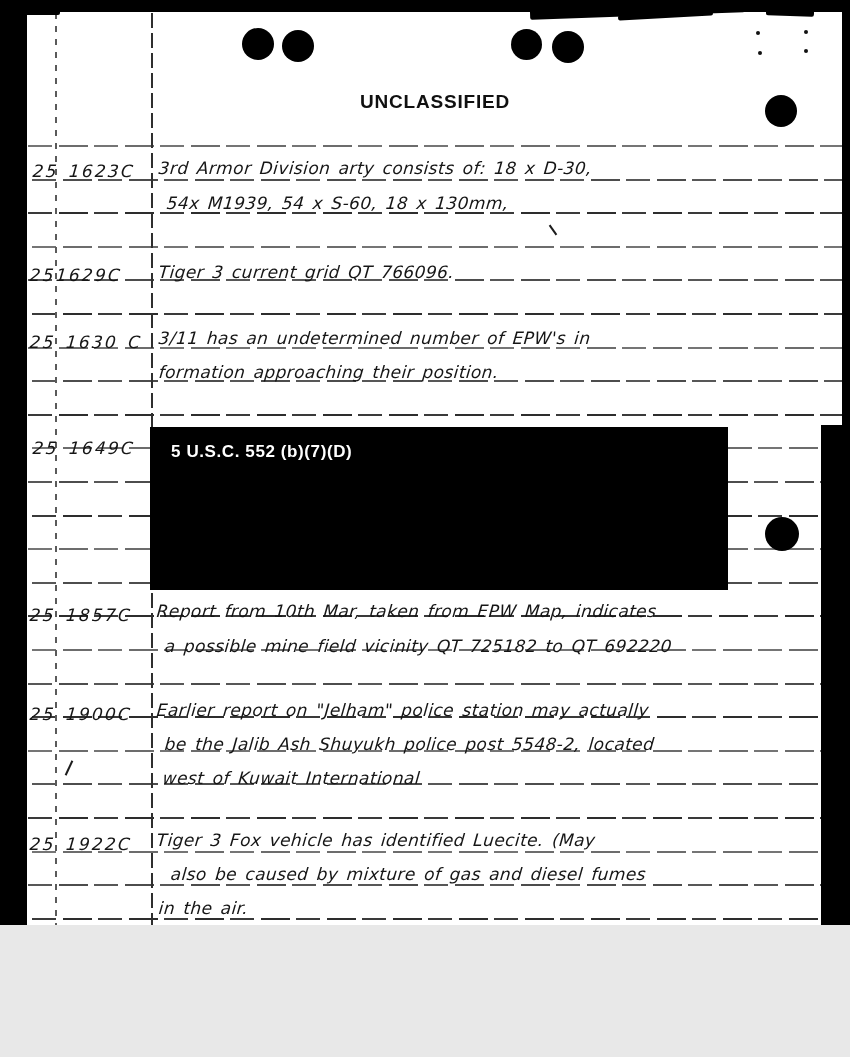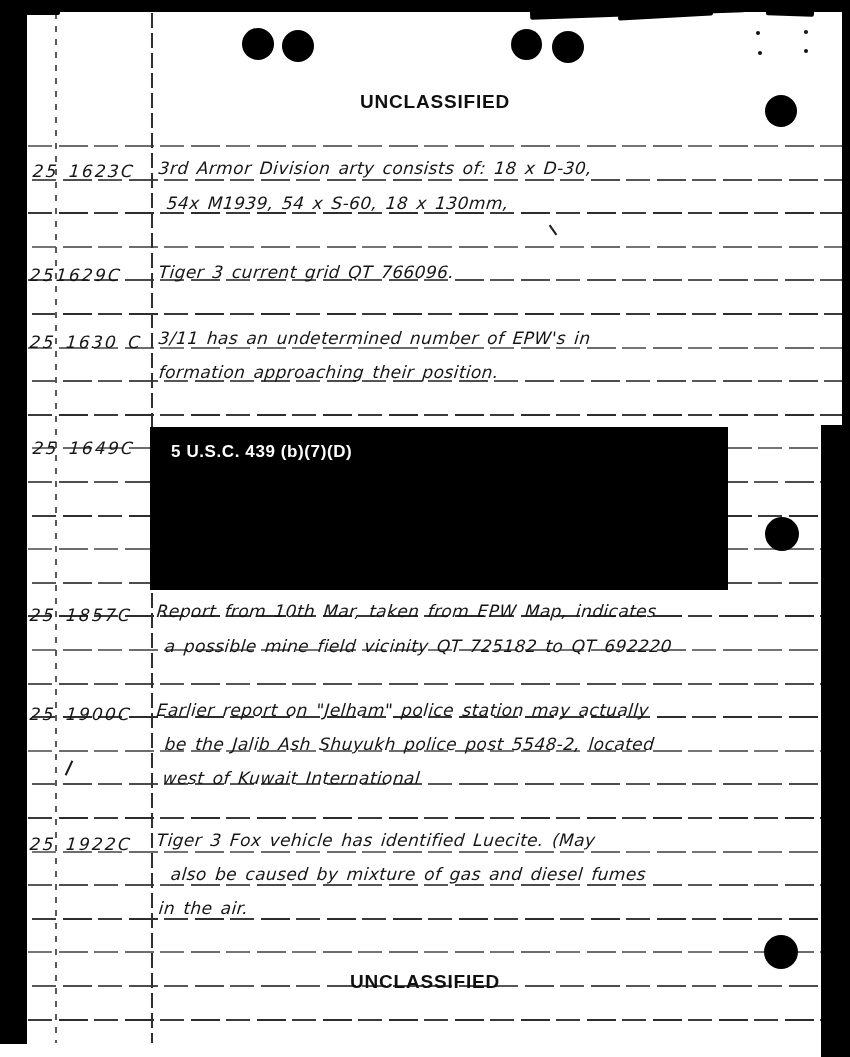--- a/index.html
+++ b/index.html
@@ -1,17 +1,17 @@
 <!DOCTYPE html>
 <html><head>
 <meta charset="utf-8">
 <style>
   html,body{margin:0;padding:0;background:#e8e8e8;}
   #page{
-    position:relative;width:850px;height:1057px;background:#ffffff;
+    position:relative;width:850px;height:925px;background:#ffffff;
     overflow:hidden;font-family:"Liberation Sans",sans-serif;
   }
   
   .bar{position:absolute;background:#000;}
   .blob{position:absolute;background:#000;border-radius:2px;}
   
   .dot{position:absolute;background:#000;border-radius:50%;}
   .speck{position:absolute;background:#111;border-radius:50%;width:4px;height:4px;}
   
   .rule{
@@ -120,21 +120,21 @@
 
   <div>
     <span class="hw ref" style="left:29px;top:332px;">25 1630 C</span>
     <span class="hw" style="left:158px;top:328px;">3/11 has an undetermined number of EPW's in</span>
     <span class="hw" style="left:158px;top:362px;">formation approaching their position.</span>
   </div>
 
   <div>
     <span class="hw ref" style="left:32px;top:438px;">25 1649C</span>
     <div id="redaction-box">
-      <span class="label">5 U.S.C. 439 (b)(7)(D)</span>
+      <span class="label">5 U.S.C. 552 (b)(7)(D)</span>
     </div>
   </div>
 
   <div>
     <span class="hw ref" style="left:29px;top:605px;">25 1857C</span>
     <span class="hw" style="left:156px;top:601px;">Report from 10th Mar, taken from EPW Map, indicates</span>
     <span class="hw" style="left:164px;top:636px;">a possible mine field vicinity QT 725182 to QT 692220</span>
   </div>
 
   <div>

